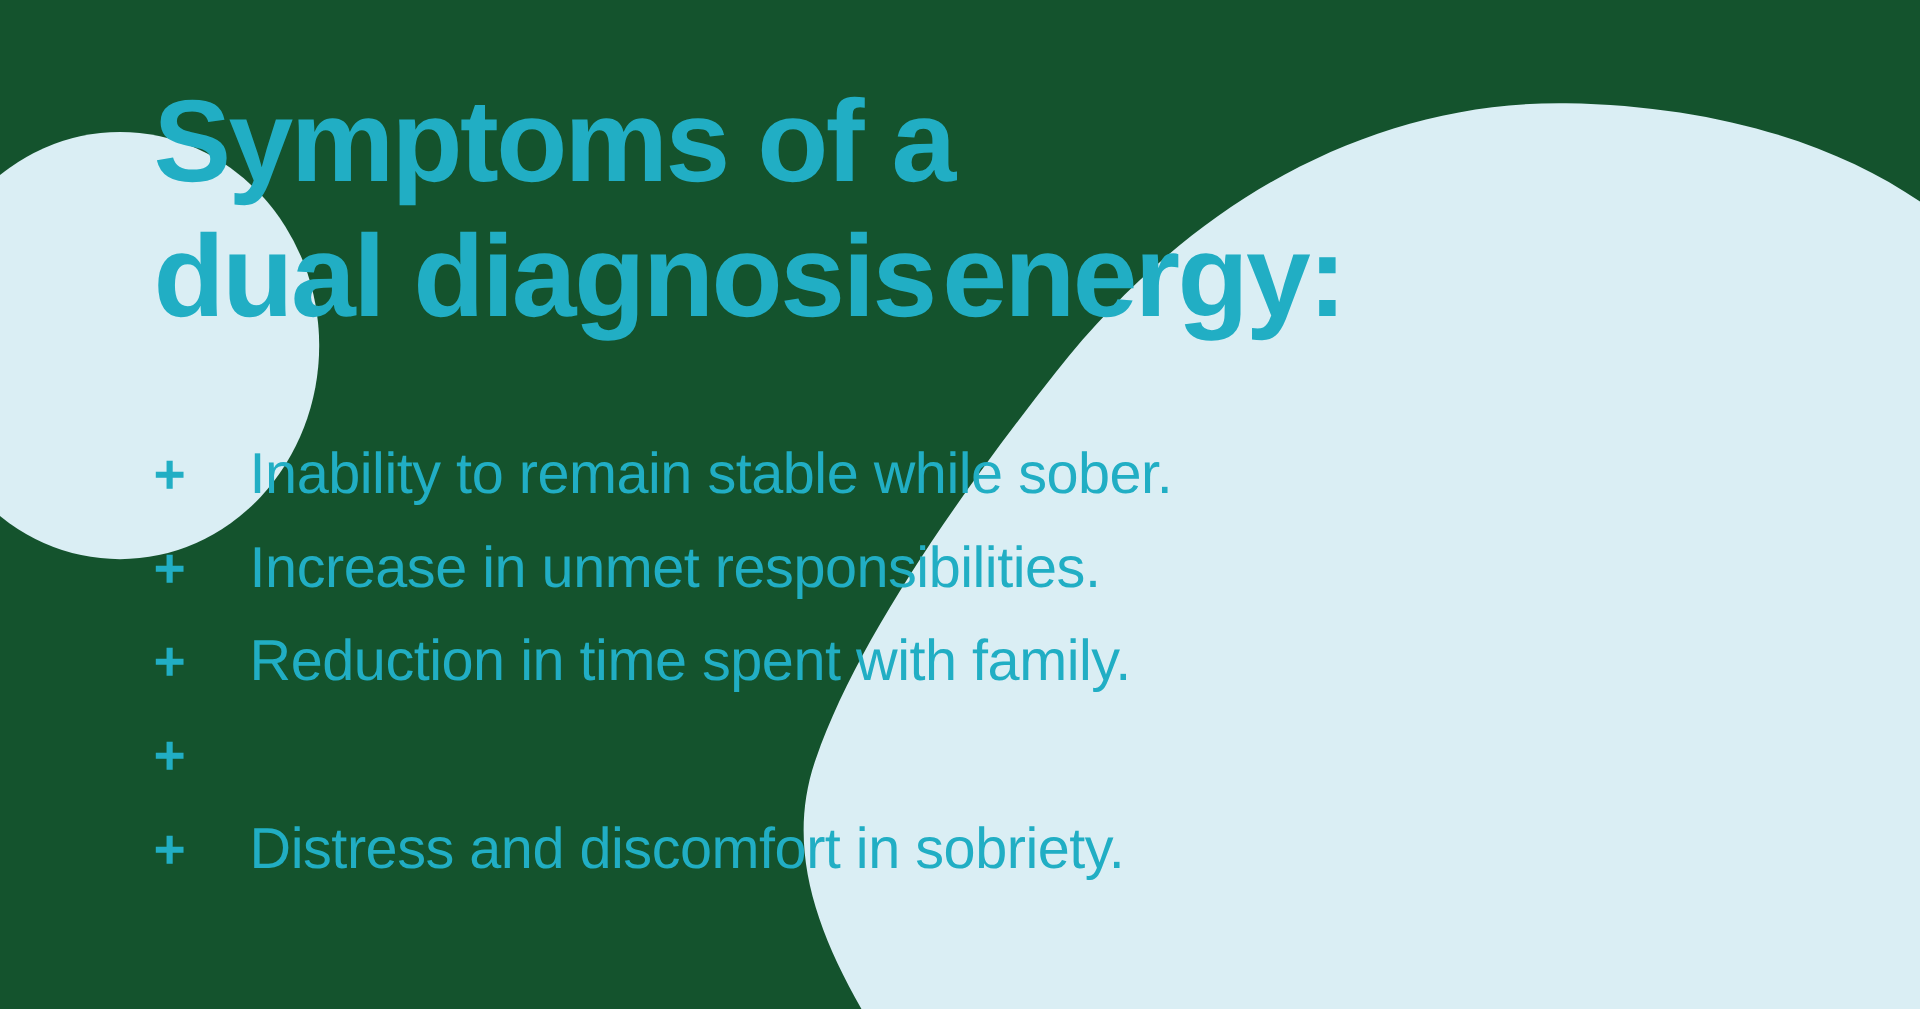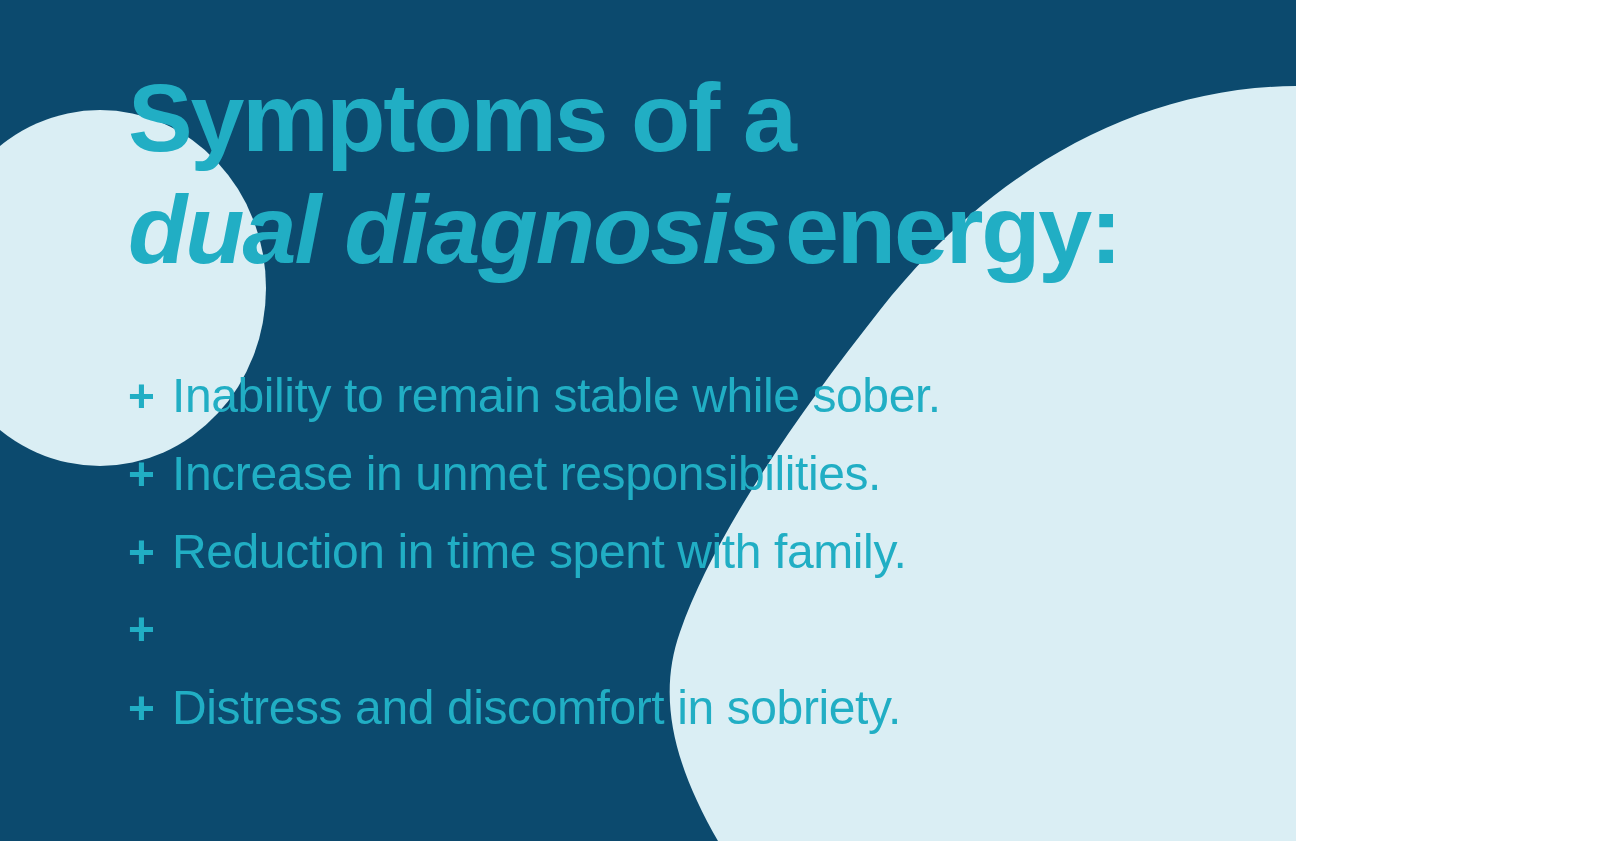--- a/index.html
+++ b/index.html
@@ -2,23 +2,23 @@
 <html><head>
 <meta charset="utf-8">
 <style>
   html, body {
     margin: 0;
     padding: 0;
     background: #ffffff;
   }
   #slide {
     position: relative;
-    width: 1296px;
+    width: 1600px;
     height: 841px;
-    background: #0c4a6e;
+    background: #14532d;
     overflow: hidden;
     font-family: "Liberation Sans", sans-serif;
   }
   #bg-shapes {
     position: absolute;
     inset: 0;
     width: 1600px;
     height: 841px;
     pointer-events: none;
   }
@@ -37,21 +37,20 @@
   .heading-line {
     font-family: "Liberation Sans", sans-serif;
     font-weight: 700;
     font-size: 97px;
     line-height: 112px;
     letter-spacing: -2.2px;
     color: #21aec4;
     white-space: nowrap;
   }
   .heading-line .em {
-    font-style: italic;
     letter-spacing: -2px;
     padding-right: 6px;
   }
 
   
   .bullets {
     position: absolute;
     left: 128px;
     top: 372px;
     width: 1340px;
@@ -69,20 +68,21 @@
     line-height: 1;
     color: #21aec4;
   }
   .bullet-text {
     font-size: 48px;
     font-weight: 400;
     line-height: 1;
     letter-spacing: -0.4px;
     color: #21aec4;
     white-space: nowrap;
+    margin-left: 36px;
   }
 </style>
 </head>
 <body>
 
 <div id="slide">
 
   <svg id="bg-shapes" viewBox="0 0 1600 841" preserveAspectRatio="none">
 
     <path fill="#daeef4" d="M1600,168

